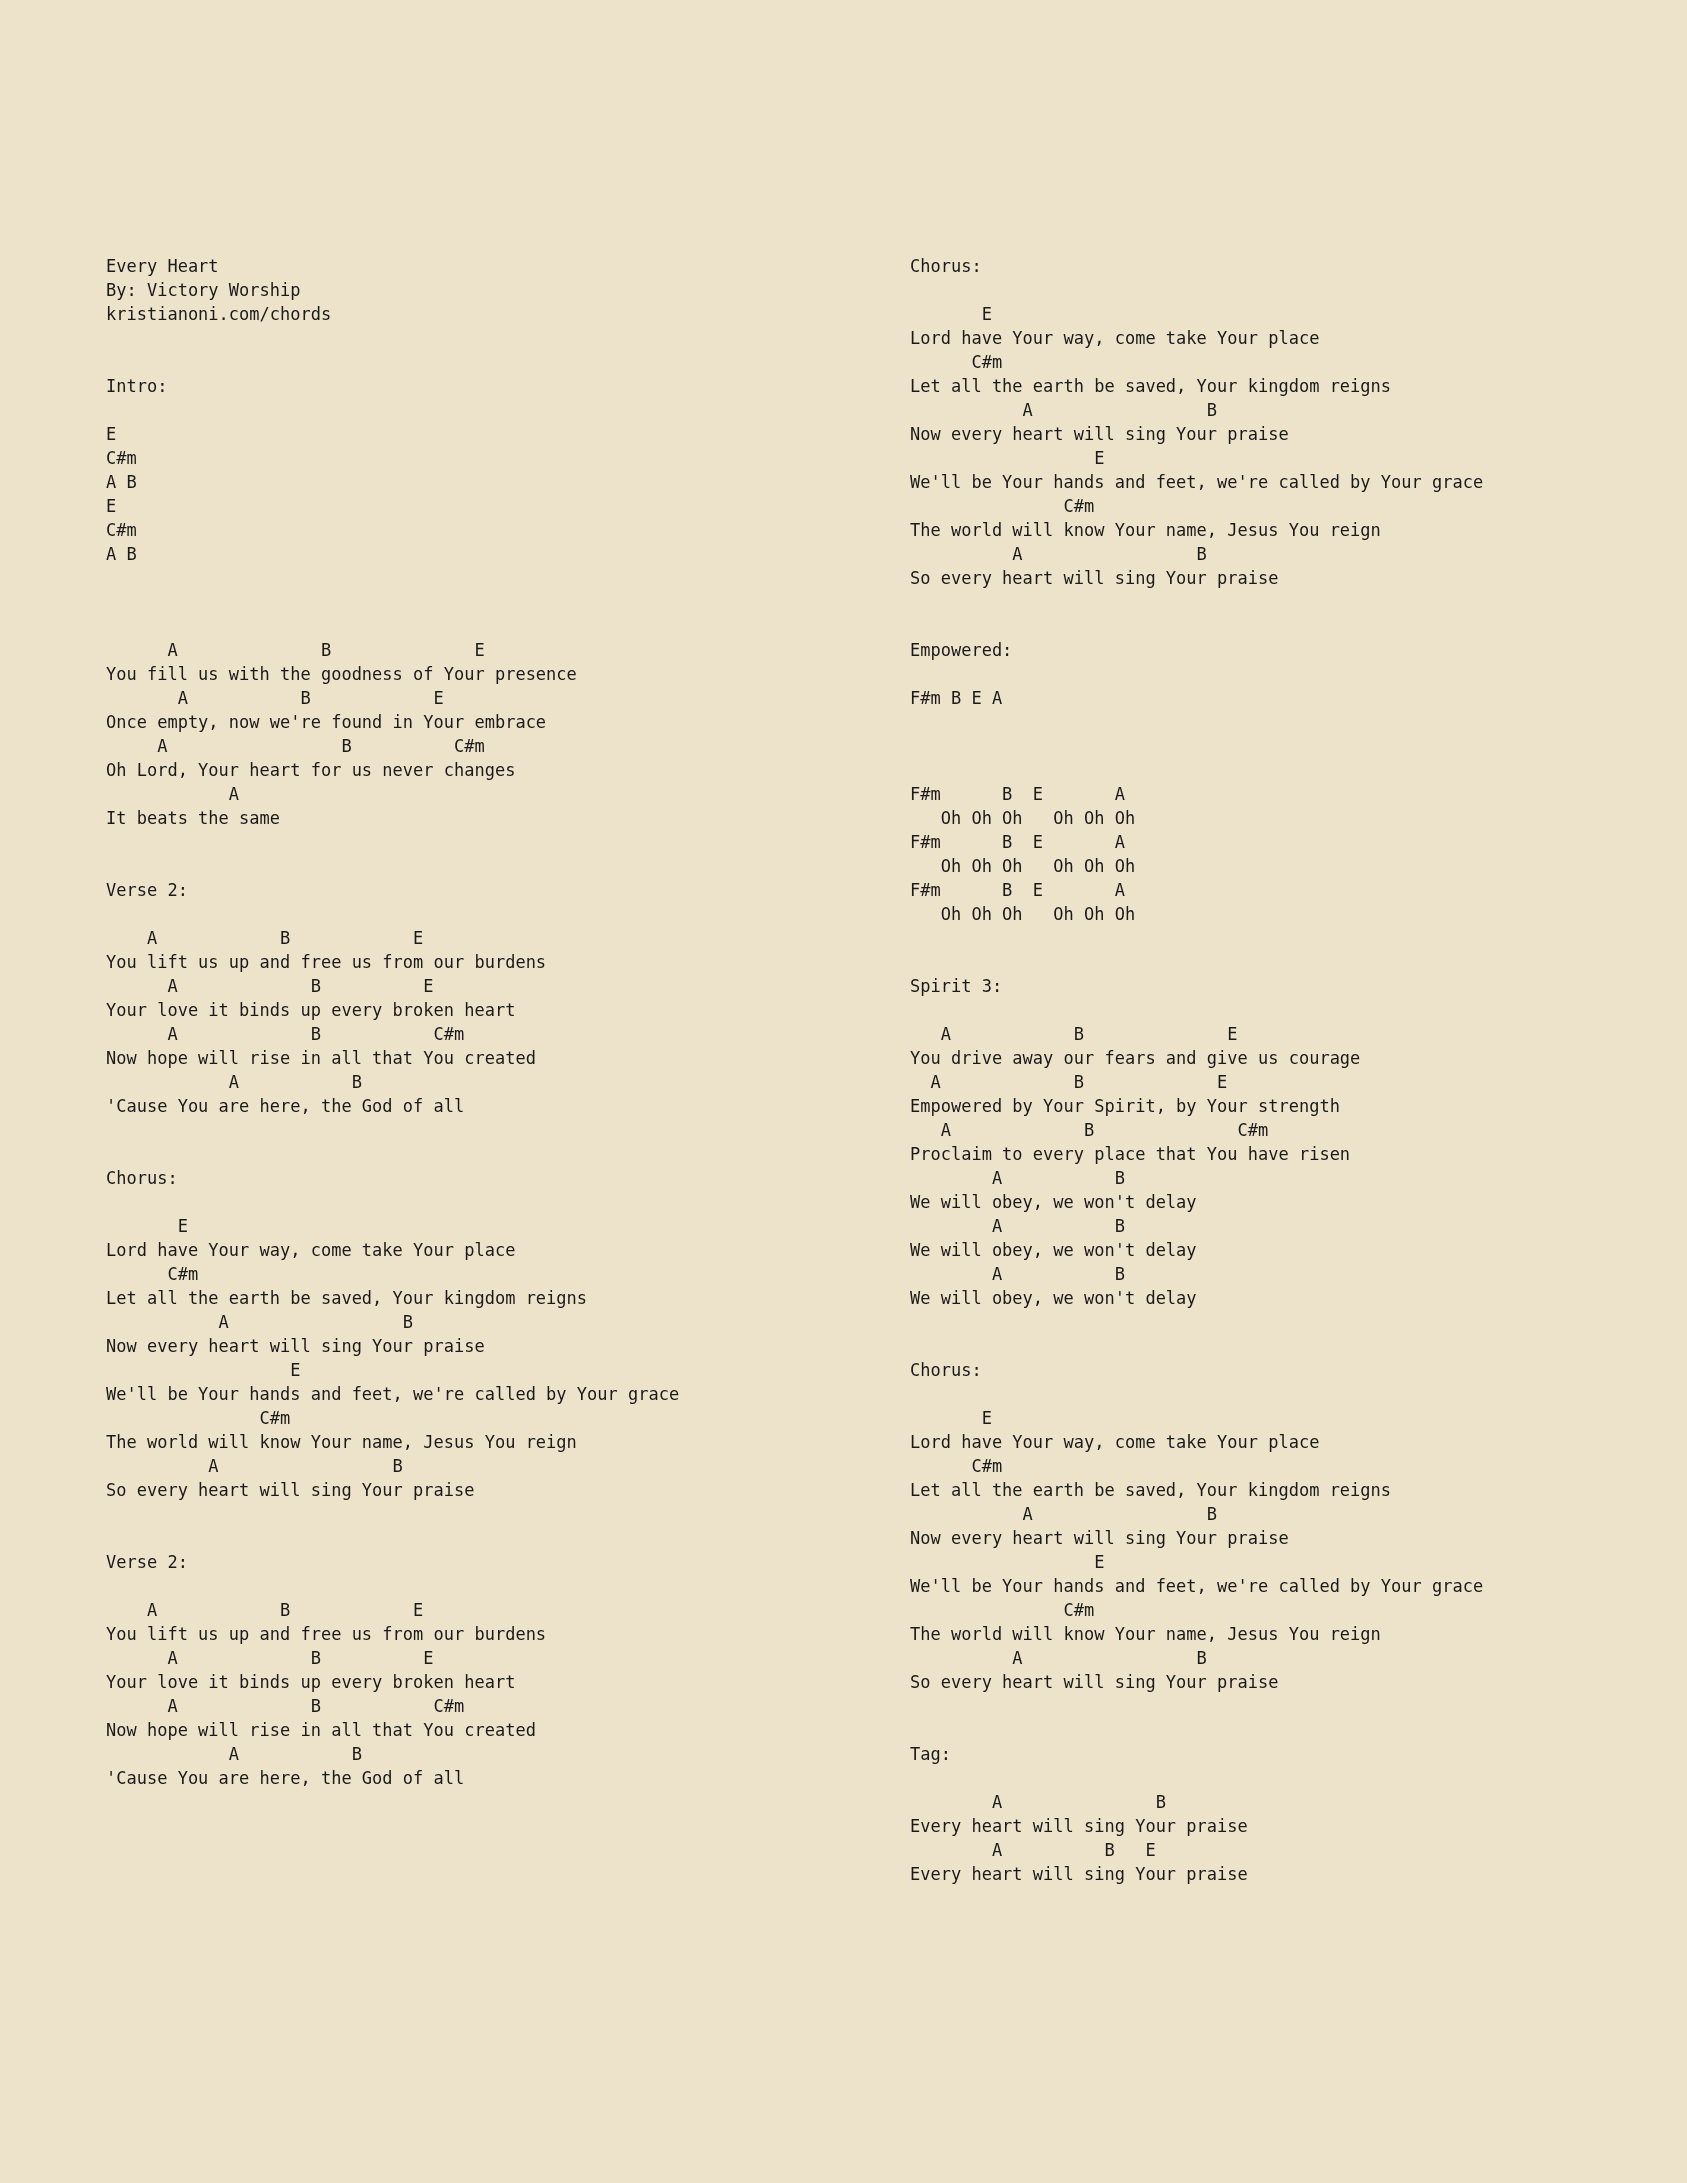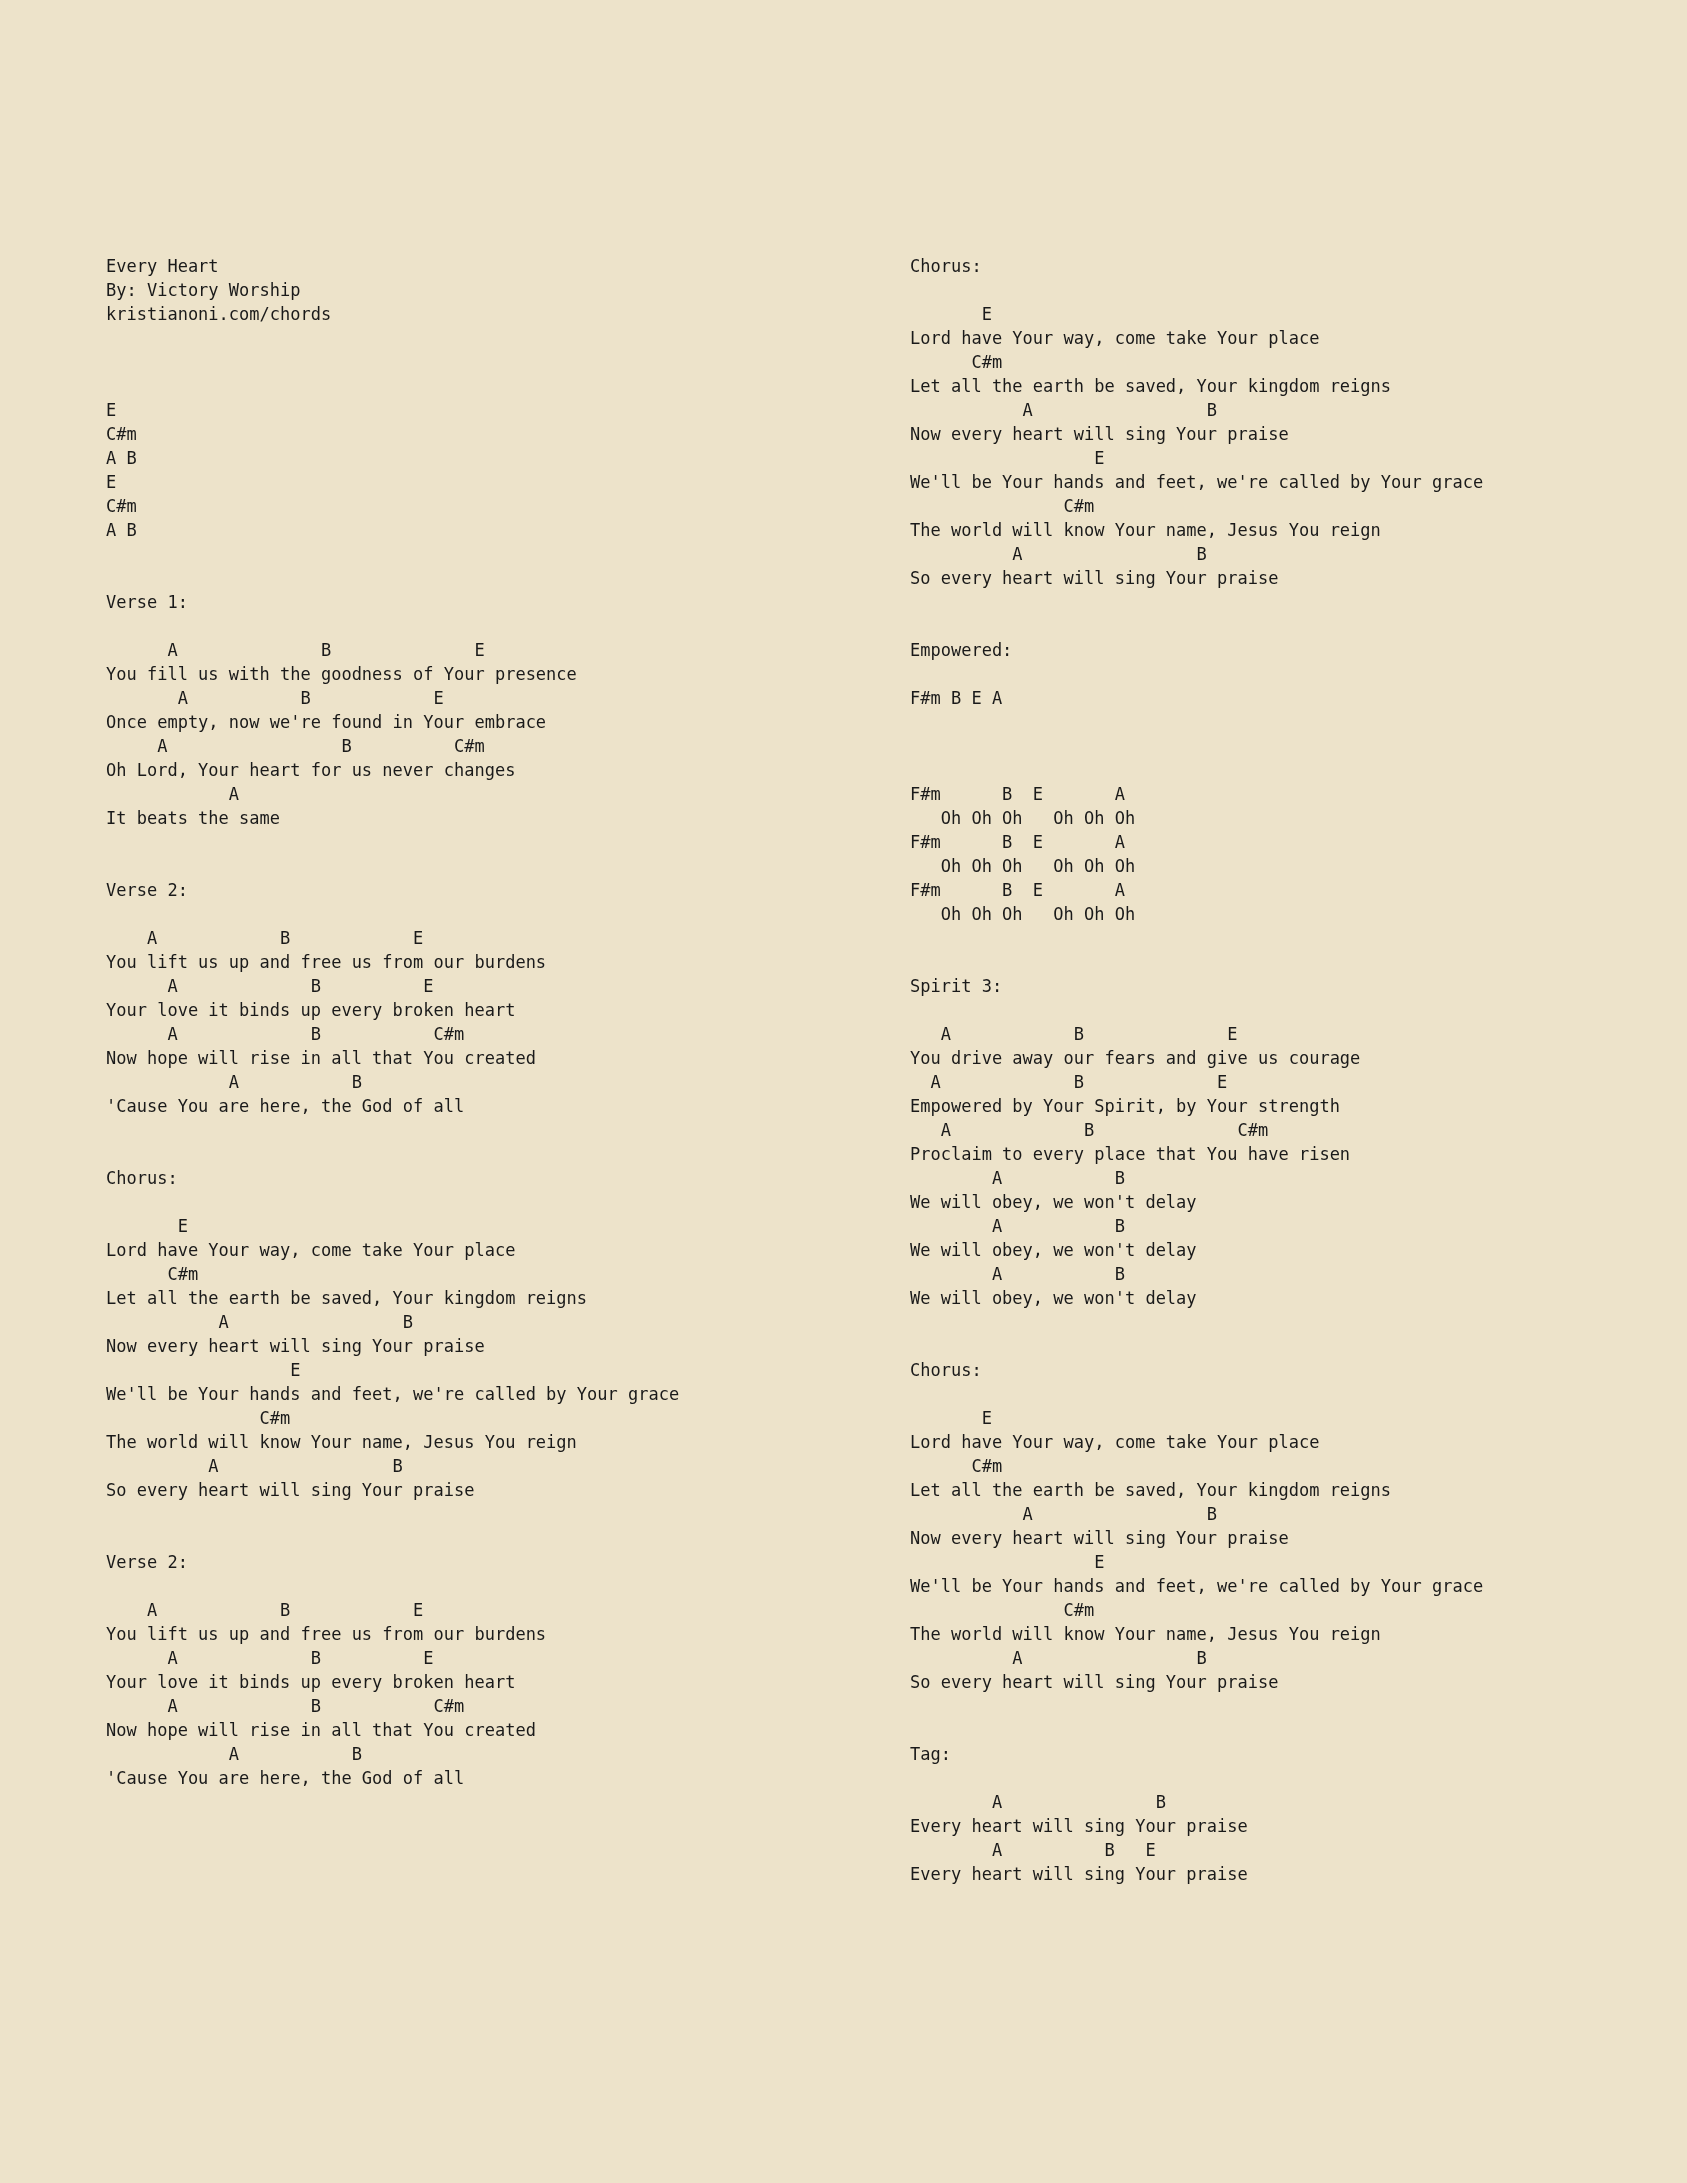--- a/index.html
+++ b/index.html
@@ -57,30 +57,30 @@
 
 <div class="page">
   <div class="columns">
 
     <div class="col col-left">
       <pre class="block">Every Heart
 By: Victory Worship
 kristianoni.com/chords</pre>
       <div class="gap-section"></div>
 
+      <pre class="block">Intro:</pre>
       <div class="gap-small"></div>
       <pre class="block">E
 C#m
 A B
 E
 C#m
 A B</pre>
       <div class="gap-section"></div>
 
-      <pre class="block">Verse 1:</pre>
       <div class="gap-small"></div>
       <pre class="block">      A              B              E
 You fill us with the goodness of Your presence
        A           B            E
 Once empty, now we're found in Your embrace
      A                 B          C#m
 Oh Lord, Your heart for us never changes
             A
 It beats the same</pre>
       <div class="gap-section"></div>

